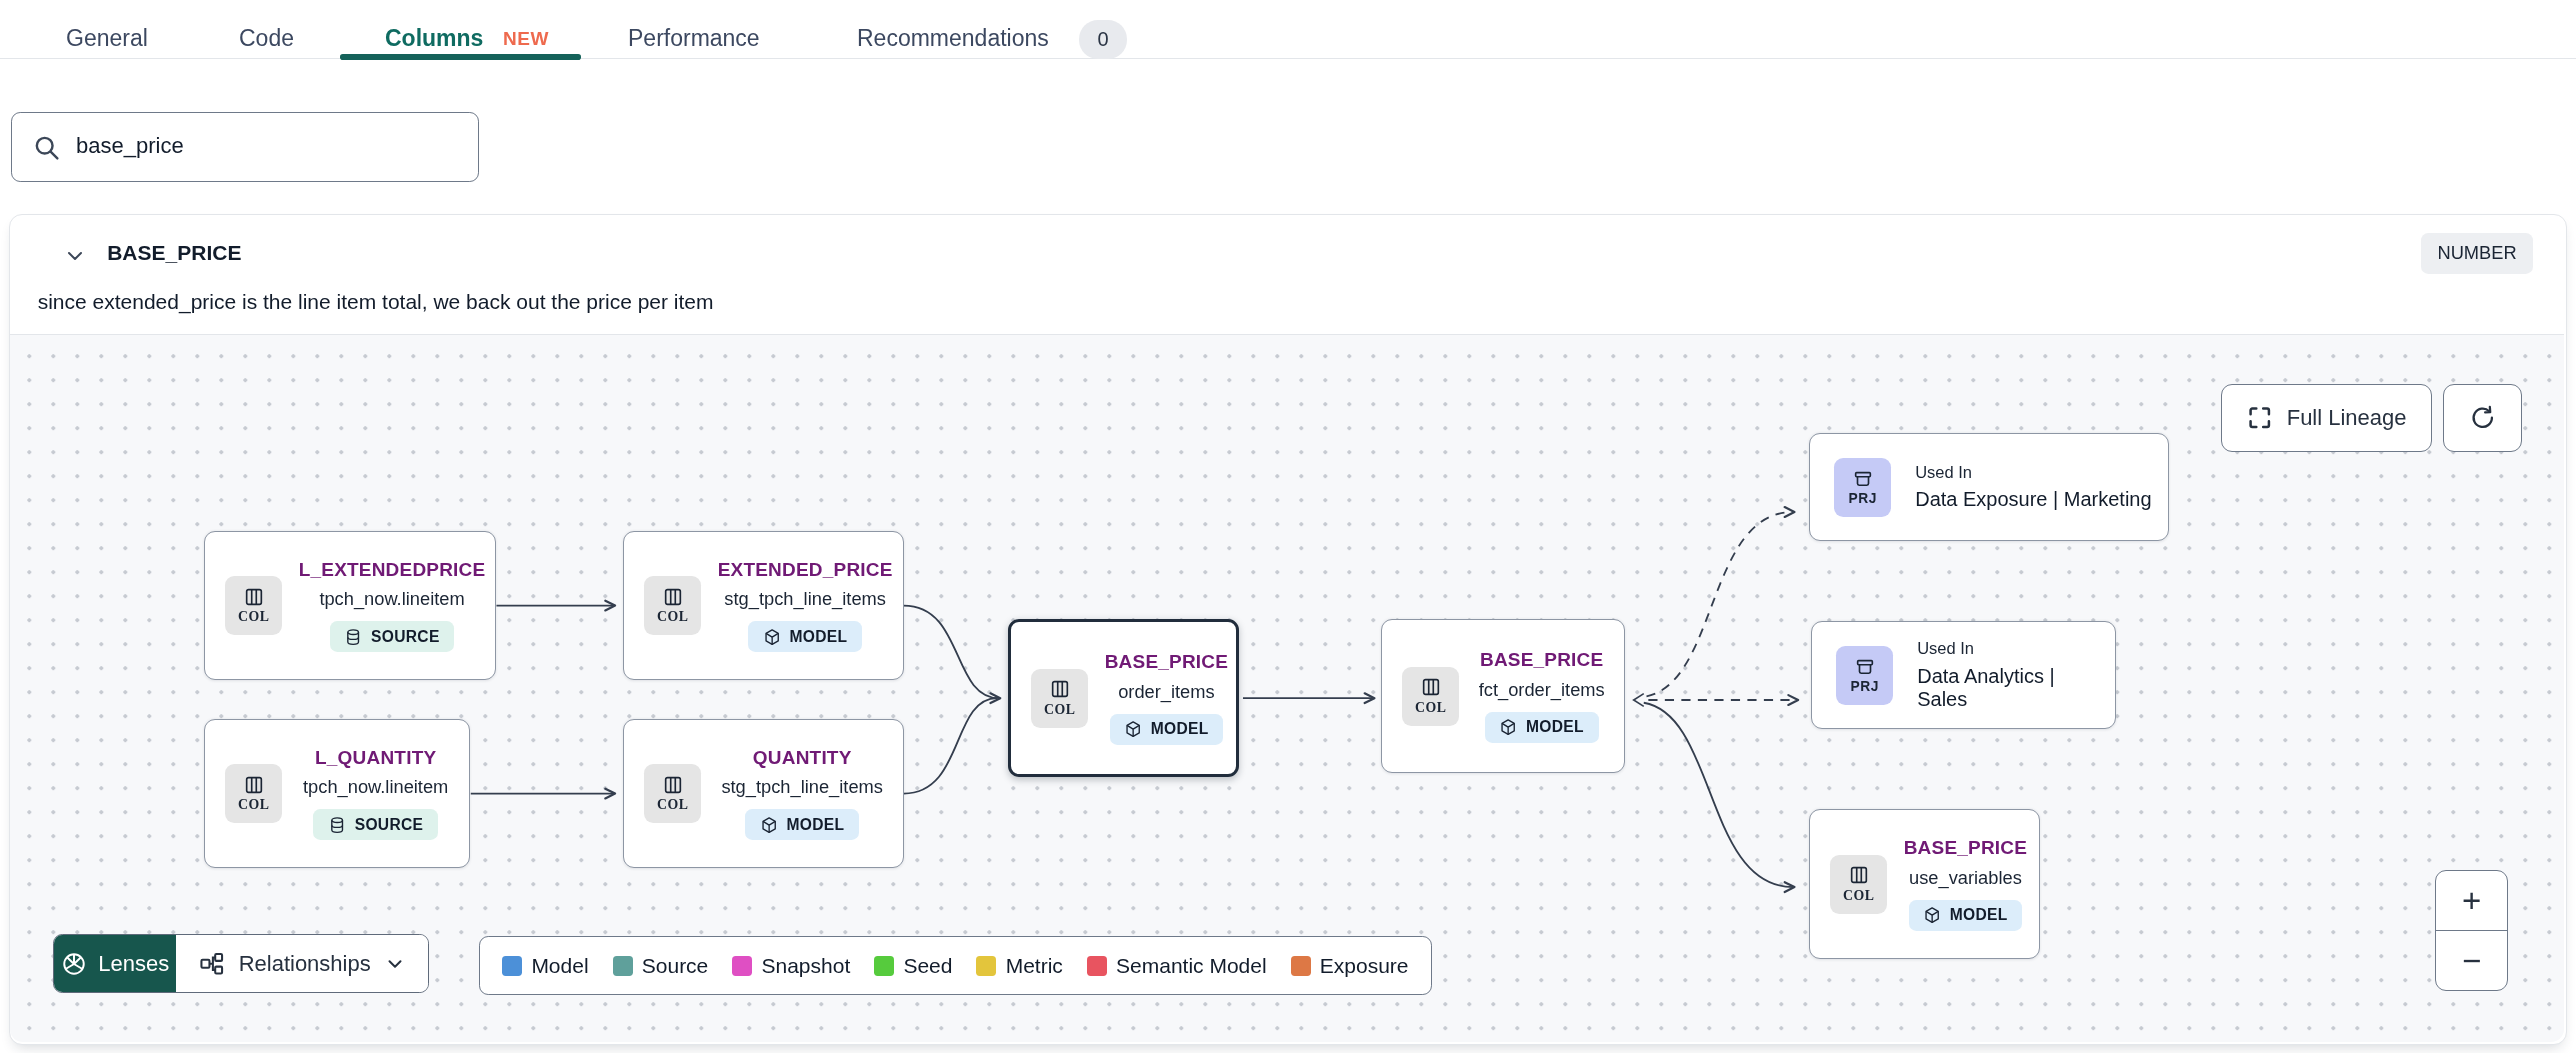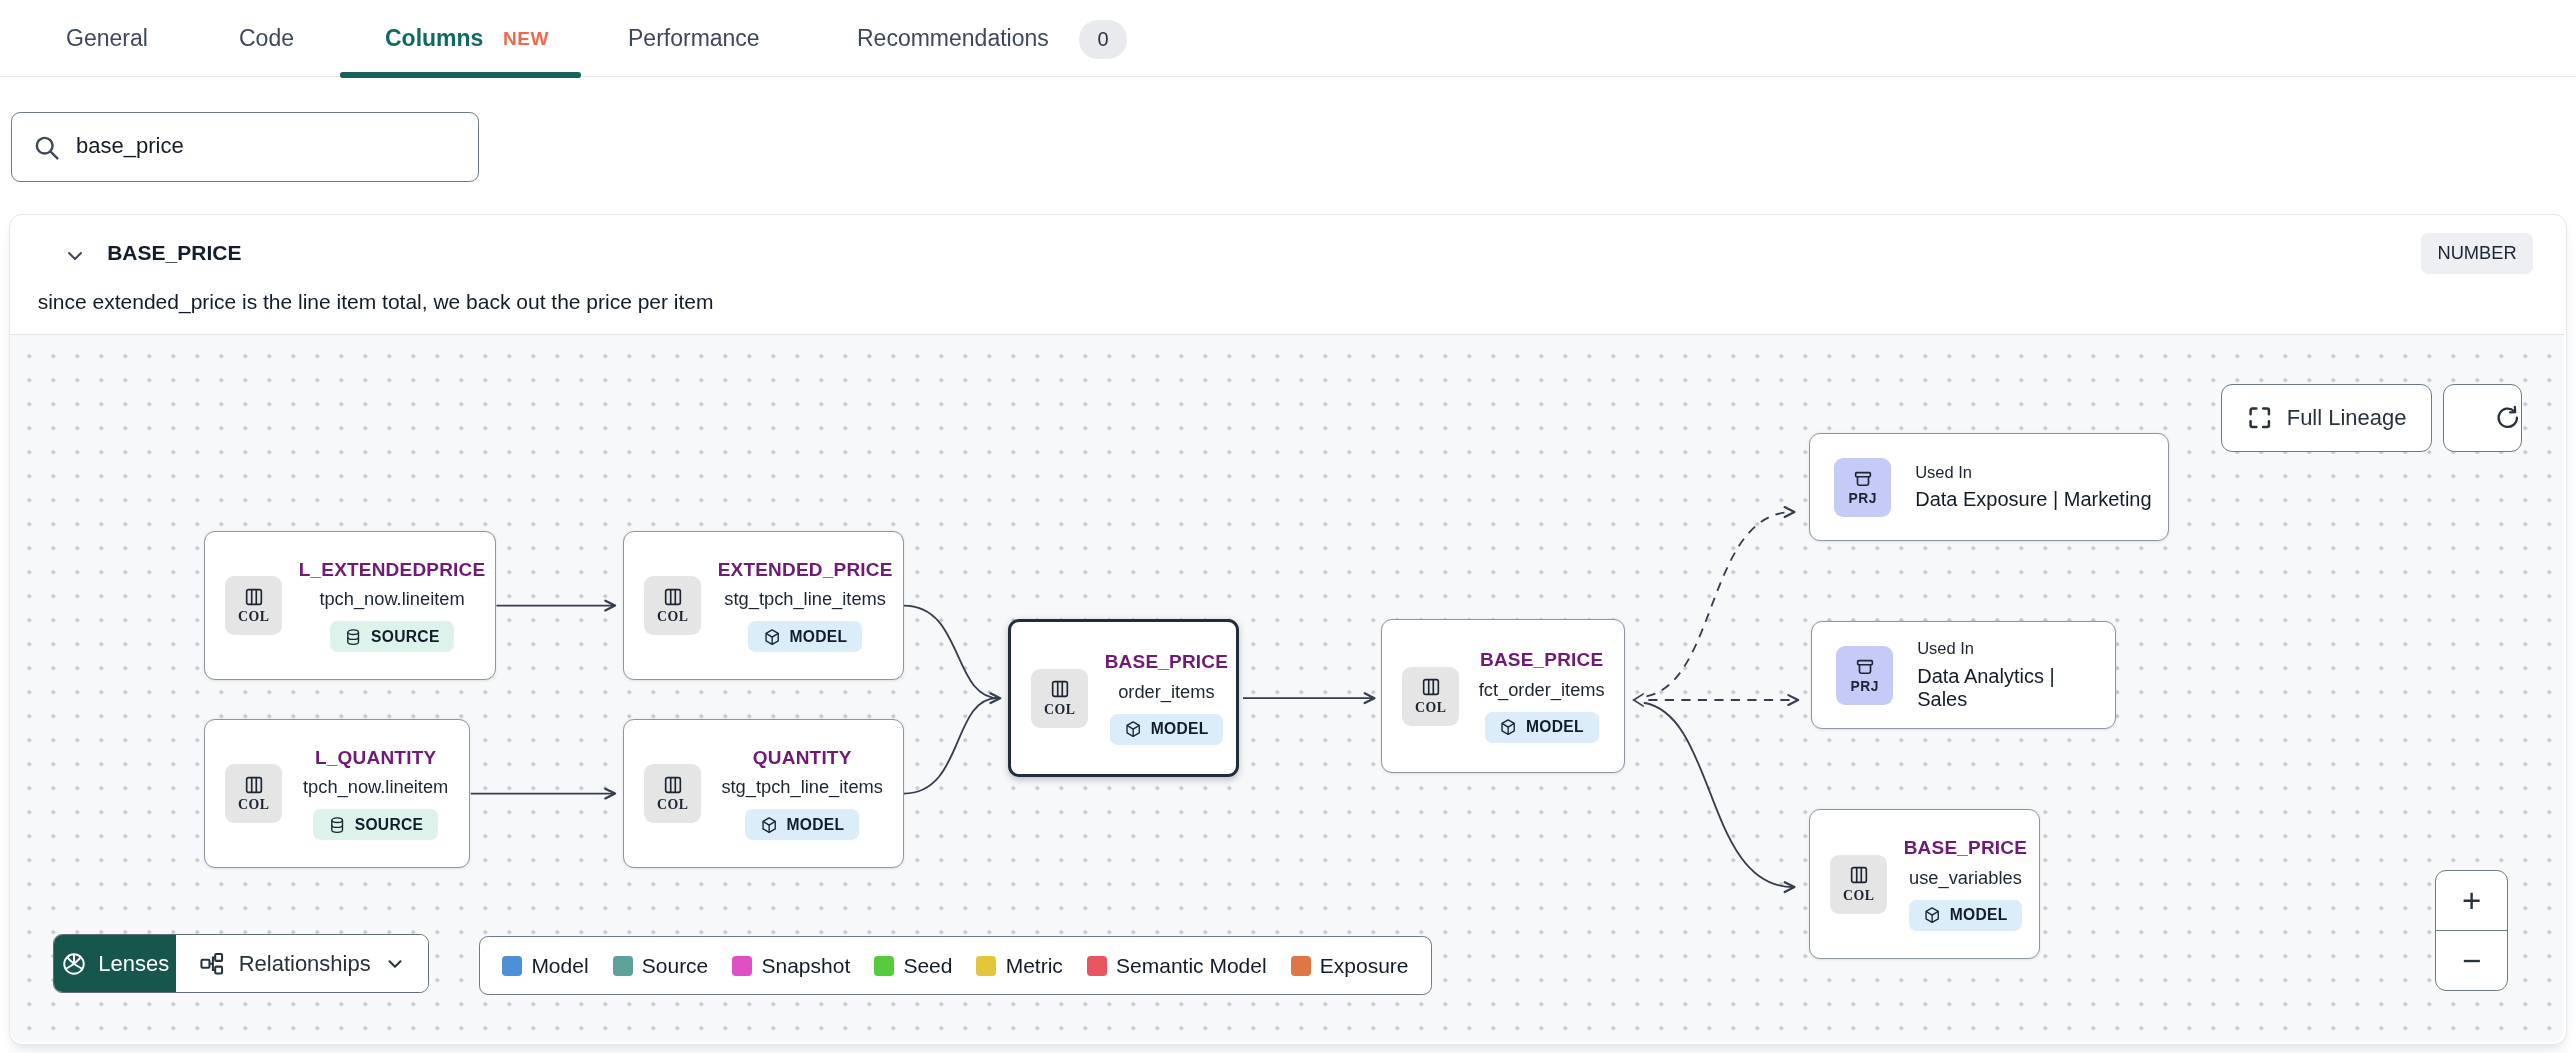--- a/index.html
+++ b/index.html
@@ -1,21 +1,21 @@
 <!DOCTYPE html>
 <html style="font-size:14.7px"><head>
 <meta charset="utf-8">
 <style>
   * { margin:0; padding:0; box-sizing:border-box; }
   html,body { width:2576px; height:1053px; background:#ffffff;
     font-family:"Liberation Sans","DejaVu Sans",sans-serif; color:#1b2534; overflow:hidden; }
   #app { position:relative; width:2576px; height:1053px; }
 
   
-  .tabbar { position:absolute; left:0; top:0; width:100%; height:77px; border-bottom:1.8px solid #e3e6ea; }
+  .tabbar { position:absolute; left:0; top:0; width:100%; height:59px; border-bottom:1.8px solid #e3e6ea; }
   .tab { position:absolute; top:0; height:77px; line-height:77px; font-size:23px; color:#3c4860; cursor:pointer; }
   .tab.active { color:#0f6b61; font-weight:700; }
   .tab-new { position:absolute; top:0; height:77px; line-height:77px; font-size:19px; font-weight:700; color:#ee6a4e; letter-spacing:0.5px; }
   .tab-count { position:absolute; top:20px; height:39px; min-width:48px; padding:0 7.3px; background:#e8eaee; border-radius:19px;
     text-align:center; line-height:39px; font-size:20px; color:#2a3444; }
   .tab-underline { position:absolute; bottom:-1.8px; height:5.5px; background:#15625a; border-radius:2.8px; }
 
   
   .search-box { position:absolute; left:11px; top:112px; width:468px; height:70px; border:1.8px solid #6e7989; border-radius:9.2px; background:#fff; }
   .search-box svg { position:absolute; left:20px; top:20px; width:29px; height:29px; }
@@ -55,21 +55,21 @@
     font-size:15.6px; font-weight:600; color:#121c2b; letter-spacing:0.3px; }
   .res-badge svg { width:18.3px; height:18.3px; }
   .res-badge.source { background:#def2ec; }
   .res-badge.model { background:#dcedfa; }
   .prj-body { display:flex; flex-direction:column; align-items:flex-start; text-align:left; gap:6.4px; padding-right:13px; }
   .used-in { font-size:16.5px; color:#1b2534; }
   .prj-name { font-size:20px; color:#121c2b; }
 
   
   .cbtn { position:absolute; background:#fff; border:1.8px solid #6e7989; border-radius:11px; display:flex; align-items:center;
-    justify-content:flex-end; gap:13px; font-size:22px; color:#27313f; cursor:pointer; }
+    justify-content:center; gap:13px; font-size:22px; color:#27313f; cursor:pointer; }
   .cbtn svg { width:27.5px; height:27.5px; }
   .zoom-stack { position:absolute; left:2425px; top:535px; width:73px; height:121px; border:1.8px solid #6e7989; border-radius:11px;
     background:#fff; display:flex; flex-direction:column; overflow:hidden; }
   .zoom-btn { flex:1; display:flex; align-items:center; justify-content:center; font-size:33px; color:#27313f; cursor:pointer; }
   .zoom-btn:first-child { border-bottom:1.8px solid #6e7989; }
 
   .lens-bar { position:absolute; left:43px; top:599px; height:59px; display:flex; border:1.8px solid #5f6a7a; border-radius:9.2px;
     overflow:hidden; background:#fff; }
   .lens-seg { display:flex; align-items:center; gap:11px; padding:0 7px; background:#17564d; color:#fff; font-size:22px; cursor:pointer; }
   .lens-seg svg { width:26px; height:26px; }

